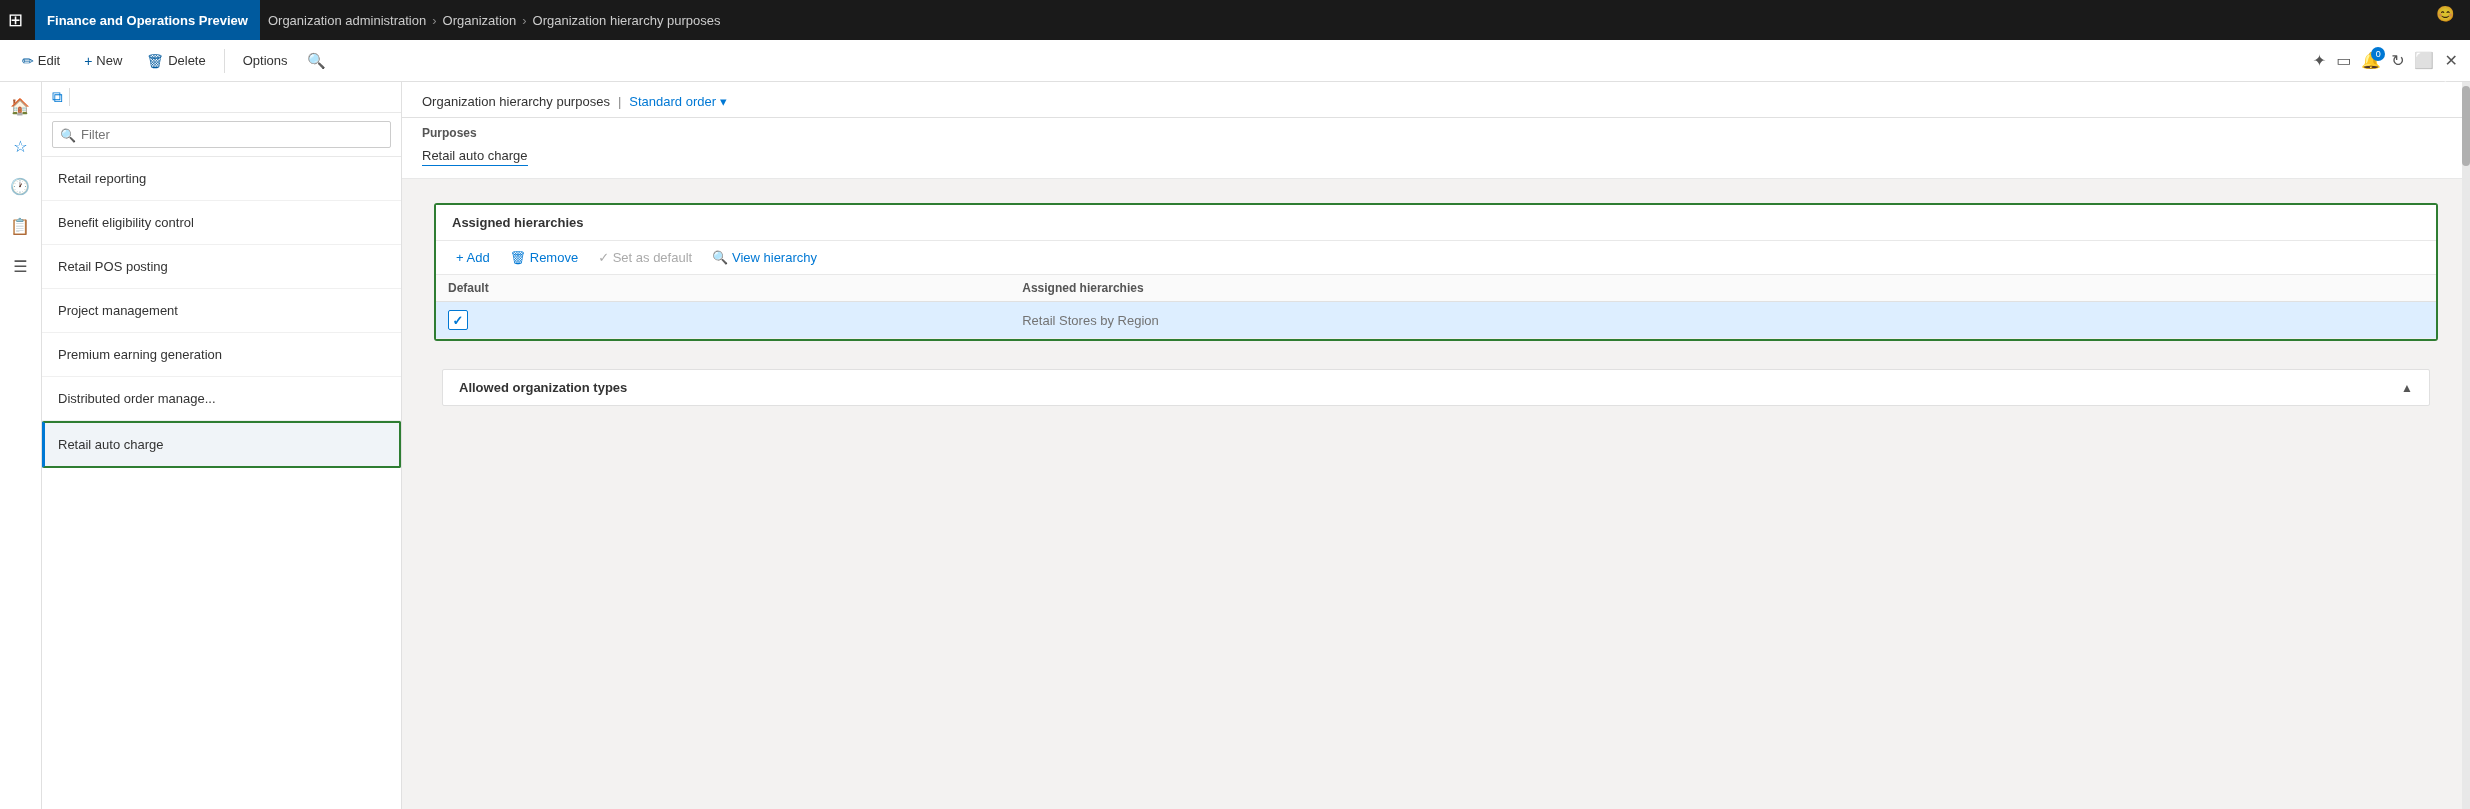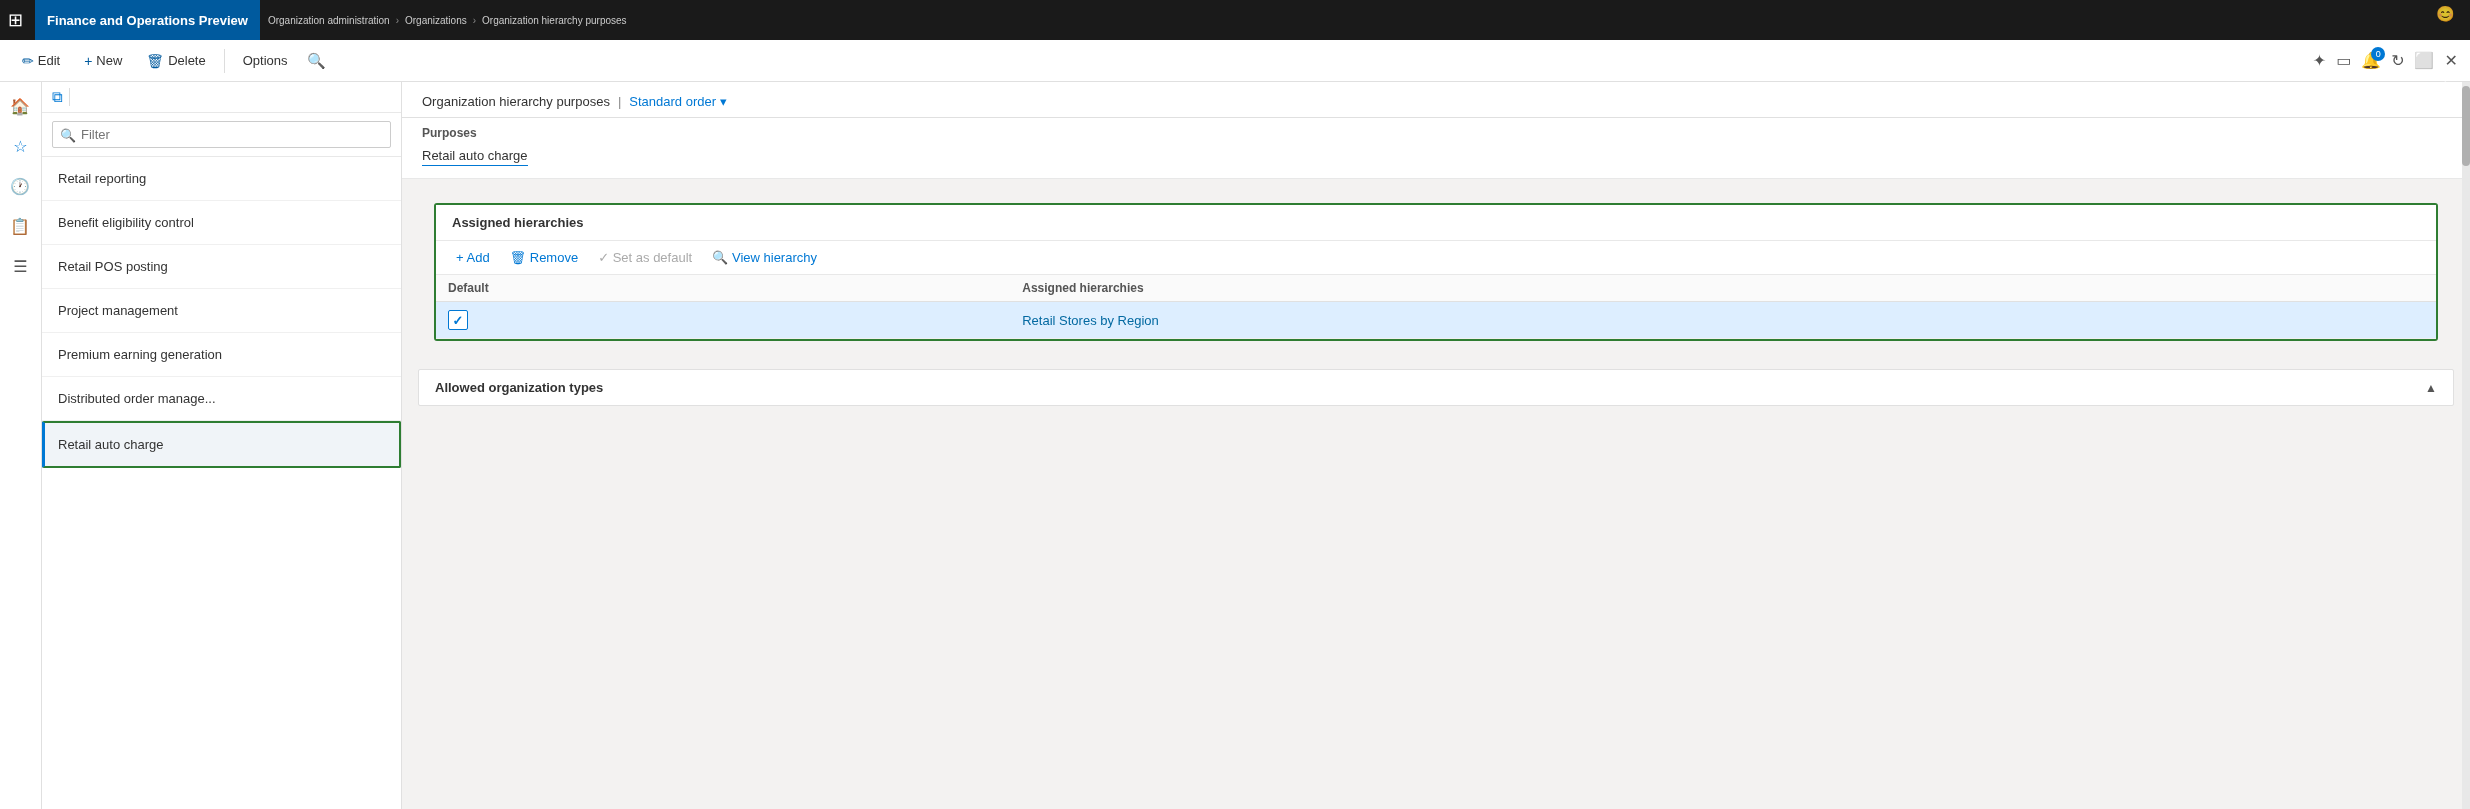--- a/index.html
+++ b/index.html
@@ -25,21 +25,21 @@
       font-weight: 600;
       height: 40px;
       display: flex;
       align-items: center;
     }
     .top-nav .breadcrumb {
       display: flex;
       align-items: center;
       gap: 6px;
       color: #ccc;
-      font-size: 10px;
+      font-size: 13px;
       flex: 1;
     }
     .top-nav .breadcrumb .sep { color: #888; }
     .top-nav .nav-icons {
       display: flex;
       align-items: center;
       gap: 14px;
       color: #fff;
       font-size: 15px;
       flex-direction: column;
@@ -234,34 +234,34 @@
       font-size: 12px; font-weight: 600; color: #555;
       border-bottom: 1px solid #e0e0e0;
       background: #fafafa;
     }
     .assigned-table td {
       padding: 8px 12px;
       font-size: 13px; color: #333;
       border-bottom: 1px solid #f0f0f0;
     }
     .assigned-table tr.selected-row { background: #ddeeff; }
-    .assigned-table td a { color: #0369a1; text-decoration: none; cursor: pointer; }
+    .assigned-table td a { color: #737373; text-decoration: none; cursor: pointer; }
     .checkbox-cell {
       width: 20px; height: 20px;
       border: 1.5px solid #0078d4;
       background: #fff;
       display: flex; align-items: center; justify-content: center;
       border-radius: 2px;
     }
     .checkbox-cell.checked::after {
       content: '✓'; color: #0078d4; font-size: 13px; font-weight: 600;
     }
 
     .allowed-section {
-      margin: 8px 0 0;
+      margin: 8px 24px 0;
       background: #fff;
       border: 1px solid #e0e0e0;
       border-radius: 2px;
     }
     .allowed-header {
       display: flex; align-items: center; justify-content: space-between;
       padding: 10px 16px;
       font-size: 13px; font-weight: 600; color: #333;
       cursor: pointer;
     }
@@ -282,21 +282,21 @@
   </style>
 </head>
 <body>
 
 <div class="top-nav">
   <span class="app-grid-icon">⊞</span>
   <div class="app-title">Finance and Operations Preview</div>
   <div class="breadcrumb">
     <span>Organization administration</span>
     <span class="sep">›</span>
-    <span>Organizations</span>
+    <span>Organization</span>
     <span class="sep">›</span>
     <span>Organization hierarchy purposes</span>
   </div>
   <div class="nav-icons">
     <span style="font-size:12px;color:#ccc;">USRT</span>
     <span title="Search">🔍</span>
     <span title="Messages">💬</span>
     <span title="User">😊</span>
     <span title="Settings">⚙</span>
     <span title="Help">?</span>

